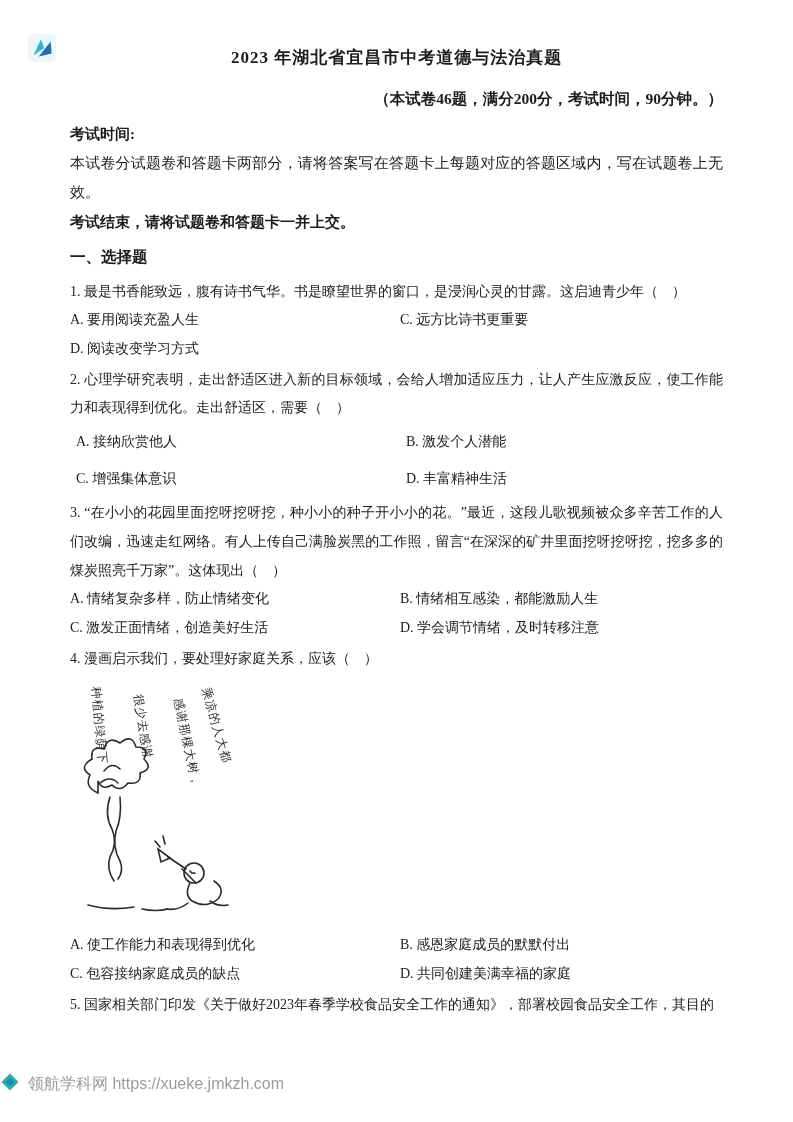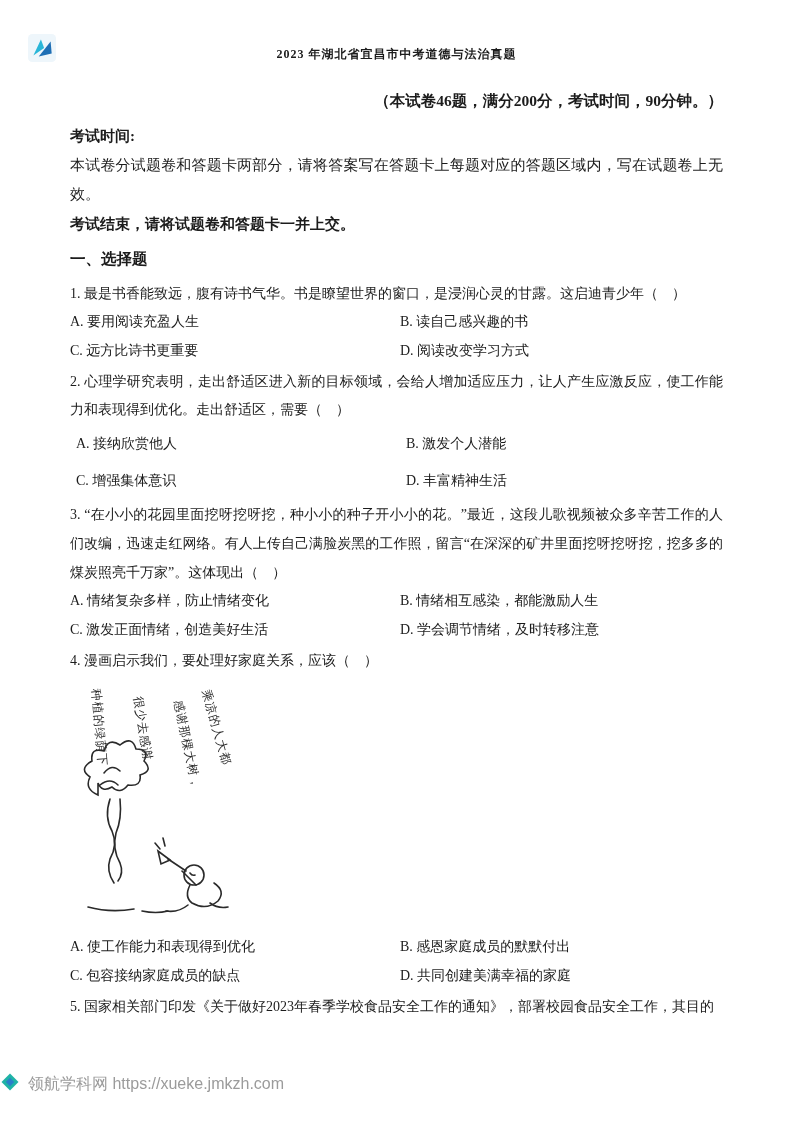--- a/index.html
+++ b/index.html
@@ -9,22 +9,22 @@
     margin: 0 auto;
     background: #ffffff;
     position: relative;
     overflow: hidden;
     font-family: "Liberation Serif", "DejaVu Serif", serif;
     color: #1c1c1c;
   }
   .corner-logo { position:absolute; top:34px; left:28px; width:28px; height:28px; }
   .content { padding: 46px 70px 0 70px; }
   .title {
-    text-align:center; font-size:12px; font-weight:bold;
-    letter-spacing:1px; margin-bottom:28px;
+    text-align:center; font-size:17px; font-weight:bold;
+    letter-spacing:1px; margin-bottom:20px;
   }
   .subtitle { text-align:right; font-weight:bold; font-size:15.5px; margin-bottom:10px; }
   .notice-heading { font-weight:bold; font-size:15px; line-height:1.9; }
   .notice-body { font-weight:normal; font-size:15px; line-height:1.95; text-align:justify; }
   .notice-line2 { font-weight:bold; font-size:15px; line-height:2.1; }
   .section-title { font-weight:bold; font-size:15.5px; line-height:2.0; margin: 2px 0 6px; }
   .question { margin: 0; }
   .q-text { font-size:14px; line-height:2.05; text-align:justify; }
   .options {
     display:grid; grid-template-columns: 330px 1fr;
@@ -67,21 +67,20 @@
     <div class="notice-heading">考试时间:</div>
     <p class="notice-body">本试卷分试题卷和答题卡两部分，请将答案写在答题卡上每题对应的答题区域内，写在试题卷上无效。</p>
     <p class="notice-line2">考试结束，请将试题卷和答题卡一并上交。</p>
 
     <div class="section-title">一、选择题</div>
 
     <div class="question">
       <p class="q-text">1. 最是书香能致远，腹有诗书气华。书是瞭望世界的窗口，是浸润心灵的甘露。这启迪青少年（　）</p>
       <div class="options">
         <span class="opt">A. 要用阅读充盈人生</span>
-        <span class="opt">B. 读自己感兴趣的书</span>
         <span class="opt">C. 远方比诗书更重要</span>
         <span class="opt">D. 阅读改变学习方式</span>
       </div>
     </div>
 
     <div class="question">
       <p class="q-text">2. 心理学研究表明，走出舒适区进入新的目标领域，会给人增加适应压力，让人产生应激反应，使工作能力和表现得到优化。走出舒适区，需要（　）</p>
       <div class="options loose">
         <span class="opt">A. 接纳欣赏他人</span>
         <span class="opt">B. 激发个人潜能</span>

